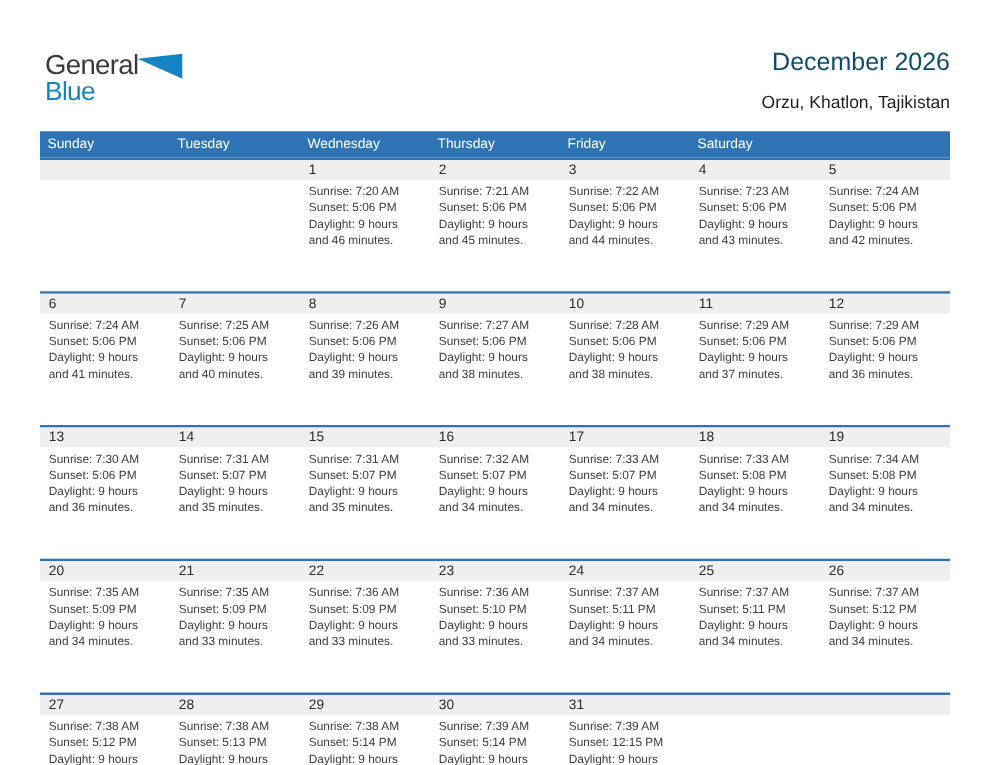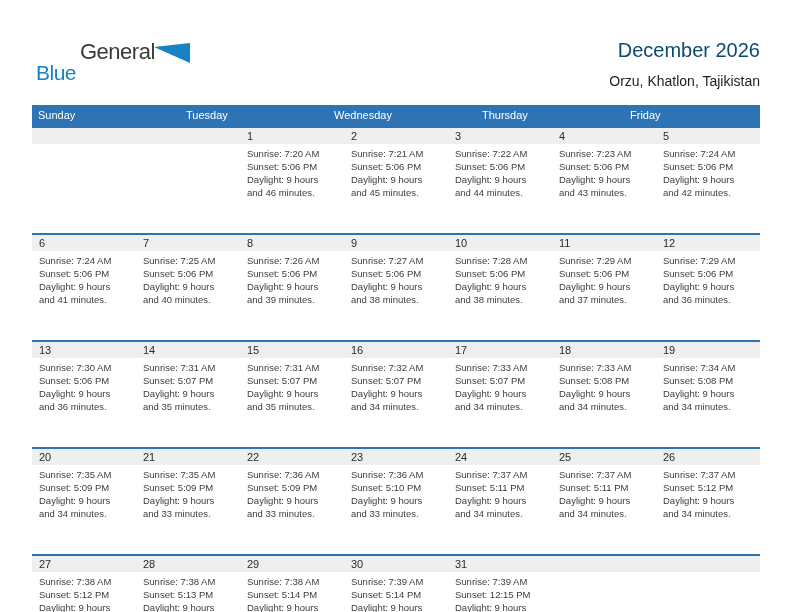--- a/index.html
+++ b/index.html
@@ -4,30 +4,30 @@
 <style>
   html,body{margin:0;padding:0;}
   body{
     width:792px;height:612px;position:relative;background:#ffffff;
     font-family:"Liberation Sans","DejaVu Sans",sans-serif;
     -webkit-font-smoothing:antialiased;overflow:hidden;
   }
   
   .logo{position:absolute;left:36px;top:42px;}
   .logo-row{display:flex;align-items:flex-start;line-height:20px;}
-  .logo-general{font-size:22px;color:#3a3a3a;letter-spacing:-0.5px;margin-left:44px;}
+  .logo-general{font-size:22px;color:#3a3a3a;letter-spacing:-0.5px;}
   .logo-triangle{margin-left:-1px;margin-top:1px;}
   .logo-blue{font-size:21px;color:#1583C4;letter-spacing:-0.5px;margin-top:-4px;line-height:18px;}
   
   .title-block{position:absolute;right:32px;top:36px;text-align:right;}
   .page-title{font-size:20px;color:#0c4a6e;line-height:28px;}
   .page-subtitle{font-size:14px;color:#1f1f1f;margin-top:9px;line-height:16px;}
   
   .calendar{position:absolute;left:32px;top:105px;width:728px;}
-  .hrow{display:flex;background:#2E74B5;height:21px;gap:44px;}
+  .hrow{display:flex;background:#2E74B5;height:21px;}
   .hcell{flex:0 0 104px;width:104px;box-sizing:border-box;color:#ffffff;
          font-size:11px;line-height:21px;padding-left:6px;}
   .week{border-top:2px solid #2E74B5;}
   .stripe{display:flex;background:#EFEFEF;height:16px;}
   .ncell{flex:0 0 104px;width:104px;box-sizing:border-box;font-size:11px;
          line-height:16px;padding-left:7px;color:#2b2b2b;}
   .wbody{display:flex;height:89px;background:#ffffff;}
   .dcell{flex:0 0 104px;width:104px;box-sizing:border-box;padding:3px 6px 0 7px;}
   .dline{font-size:9.5px;line-height:13px;color:#3d3d3d;white-space:nowrap;}
 </style>

